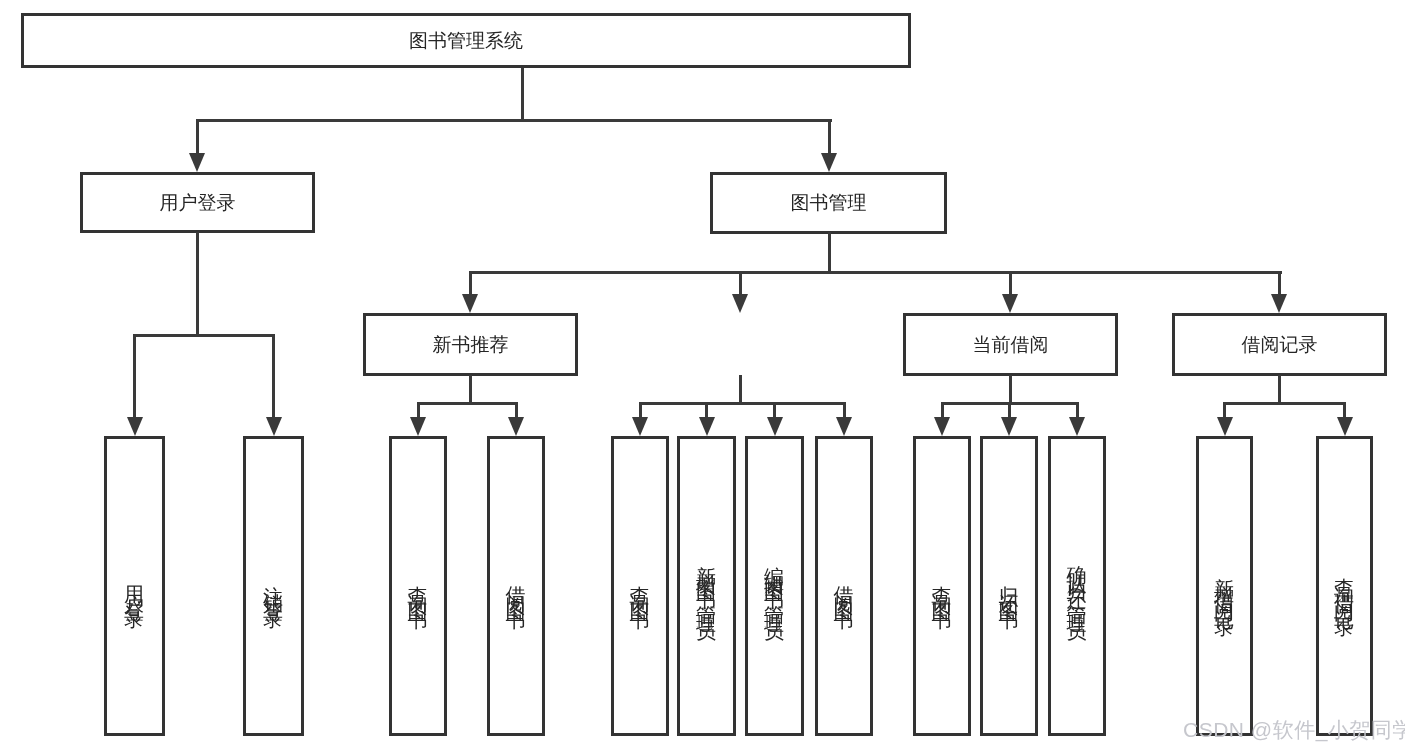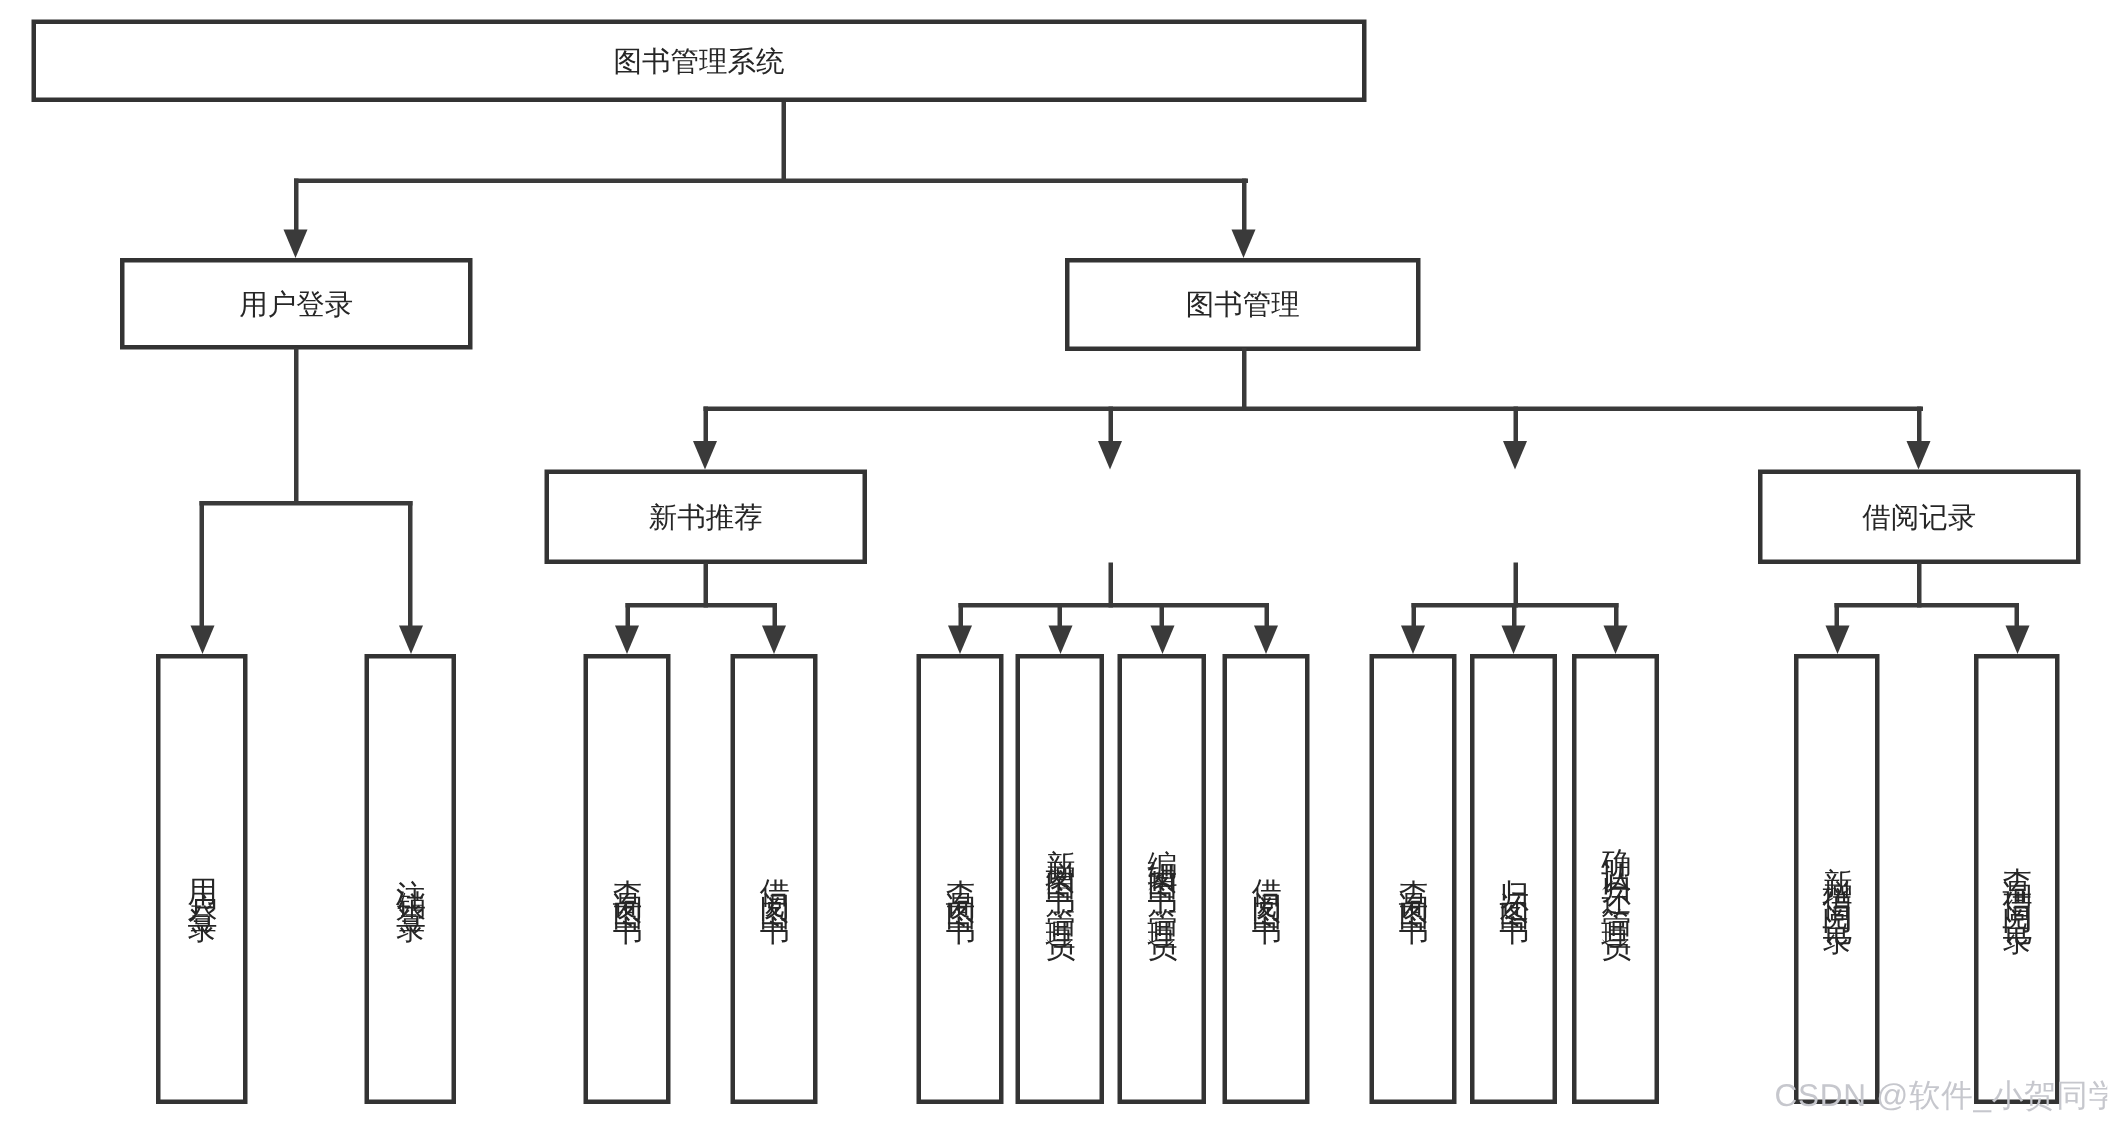--- a/index.html
+++ b/index.html
@@ -88,20 +88,21 @@
   <div class="vline" style="left:468.5px; top:271px; height:26px;"></div>
   <div class="tri" style="left:462px; top:294px;"></div>
   <div class="vline" style="left:738.5px; top:271px; height:26px;"></div>
   <div class="tri" style="left:732px; top:294px;"></div>
   <div class="vline" style="left:1008.5px; top:271px; height:26px;"></div>
   <div class="tri" style="left:1002px; top:294px;"></div>
   <div class="vline" style="left:1277.5px; top:271px; height:26px;"></div>
   <div class="tri" style="left:1271px; top:294px;"></div>
 
   <div class="node" style="left:363px; top:313px; width:215px; height:63px;">新书推荐</div>
+  <div class="node" style="left:903px; top:313px; width:215px; height:63px;">当前借阅</div>
   <div class="node" style="left:1172px; top:313px; width:215px; height:63px;">借阅记录</div>
 
   <div class="vline" style="left:468.5px; top:375px; height:30px;"></div>
   <div class="hline" style="left:416.5px; top:402px; width:101px;"></div>
   <div class="vline" style="left:416.5px; top:402px; height:17px;"></div>
   <div class="tri" style="left:410px; top:417px;"></div>
   <div class="vline" style="left:514.5px; top:402px; height:17px;"></div>
   <div class="tri" style="left:508px; top:417px;"></div>
 
   <div class="vline" style="left:738.5px; top:375px; height:30px;"></div>

